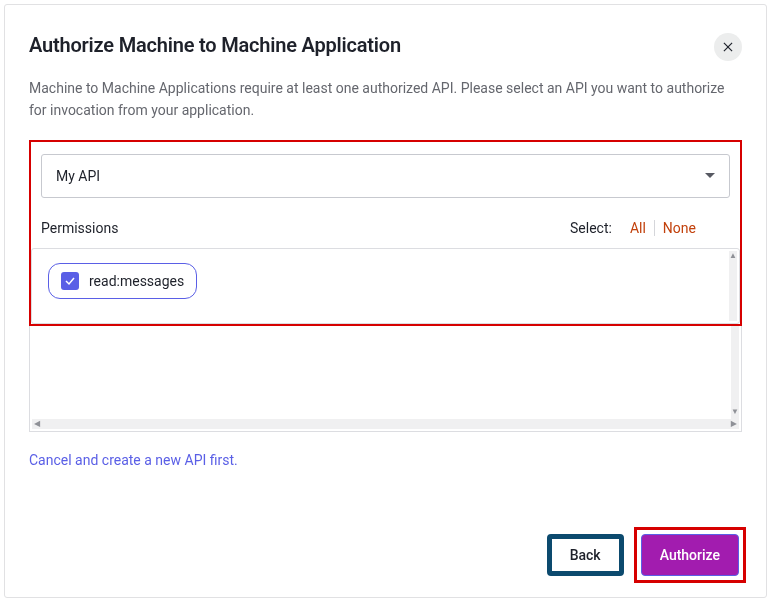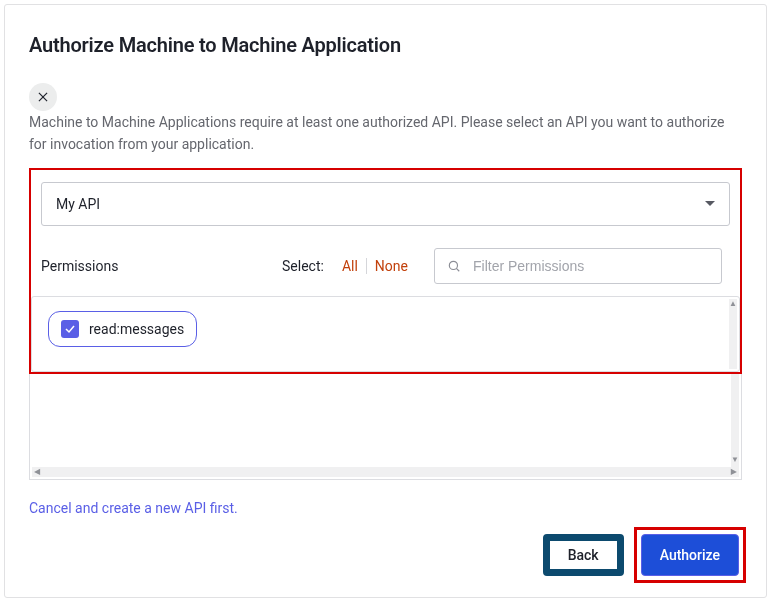--- a/index.html
+++ b/index.html
@@ -15,21 +15,20 @@
     border: 1px solid #e1e1e3;
     border-radius: 3px;
     padding: 22px 24px 24px 24px;
     position: relative;
     height: 594px;
   }
   .header-row {
     display: flex;
     align-items: flex-start;
     justify-content: space-between;
-    flex-direction: column;
   }
   h1 {
     font-size: 20px;
     font-weight: 600;
     margin: 6px 0 20px 0;
     letter-spacing: -0.2px;
   }
   .close-btn {
     width: 28px; height: 28px;
     border-radius: 50%;
@@ -38,21 +37,21 @@
     align-items: center;
     justify-content: center;
     cursor: pointer;
     margin-top: 6px;
   }
   .close-btn svg { width: 14px; height: 14px; stroke: #1e212a; stroke-width: 2; }
   .description {
     font-size: 14px;
     line-height: 1.6;
     color: #65676e;
-    margin: 0 0 12px 0;
+    margin: 0 0 18px 0;
   }
   .red-box {
     border: 2px solid #d60000;
     padding: 12px 10px 0 10px;
   }
   .api-select {
     border: 1px solid #c7c9cf;
     border-radius: 3px;
     height: 44px;
     display: flex;
@@ -211,27 +210,27 @@
     padding: 0 18px;
     border-radius: 4px;
     font-size: 14px;
     font-weight: 500;
     display: inline-flex;
     align-items: center;
     justify-content: center;
     cursor: pointer;
   }
   .btn-secondary {
-    border: 7px solid #0c4a6e;
+    border: 5px solid #0c4a6e;
     background: #fff;
     color: #1e212a;
   }
   .btn-primary {
     border: 1px solid #5a5fe6;
-    background: #1d4ed8;
+    background: #a21caf;
     color: #fff;
   }
 </style>
 </head>
 <body>
 
 <div class="modal">
   <div class="header-row">
     <h1>Authorize Machine to Machine Application</h1>
     <div class="close-btn">
@@ -251,27 +250,20 @@
     </div>
 
     <div class="perm-bar">
       <span class="perm-label">Permissions</span>
       <span class="perm-spacer"></span>
       <div class="select-group">
         <span class="select-label">Select:</span>
         <span class="link-btn">All</span>
         <span class="divider"></span>
         <span class="link-btn">None</span>
-      </div>
-      <div class="filter-input">
-        <svg viewBox="0 0 24 24" fill="none">
-          <circle cx="11" cy="11" r="7"></circle>
-          <line x1="21" y1="21" x2="16" y2="16"></line>
-        </svg>
-        <input type="text" placeholder="Filter Permissions" style="">
       </div>
     </div>
 
     <div class="perm-well">
       <div class="perm-well-inner">
         <div class="perm-chip">
           <span class="check">
             <svg viewBox="0 0 24 24" fill="none">
               <polyline points="4 12 10 18 20 6"></polyline>
             </svg>

